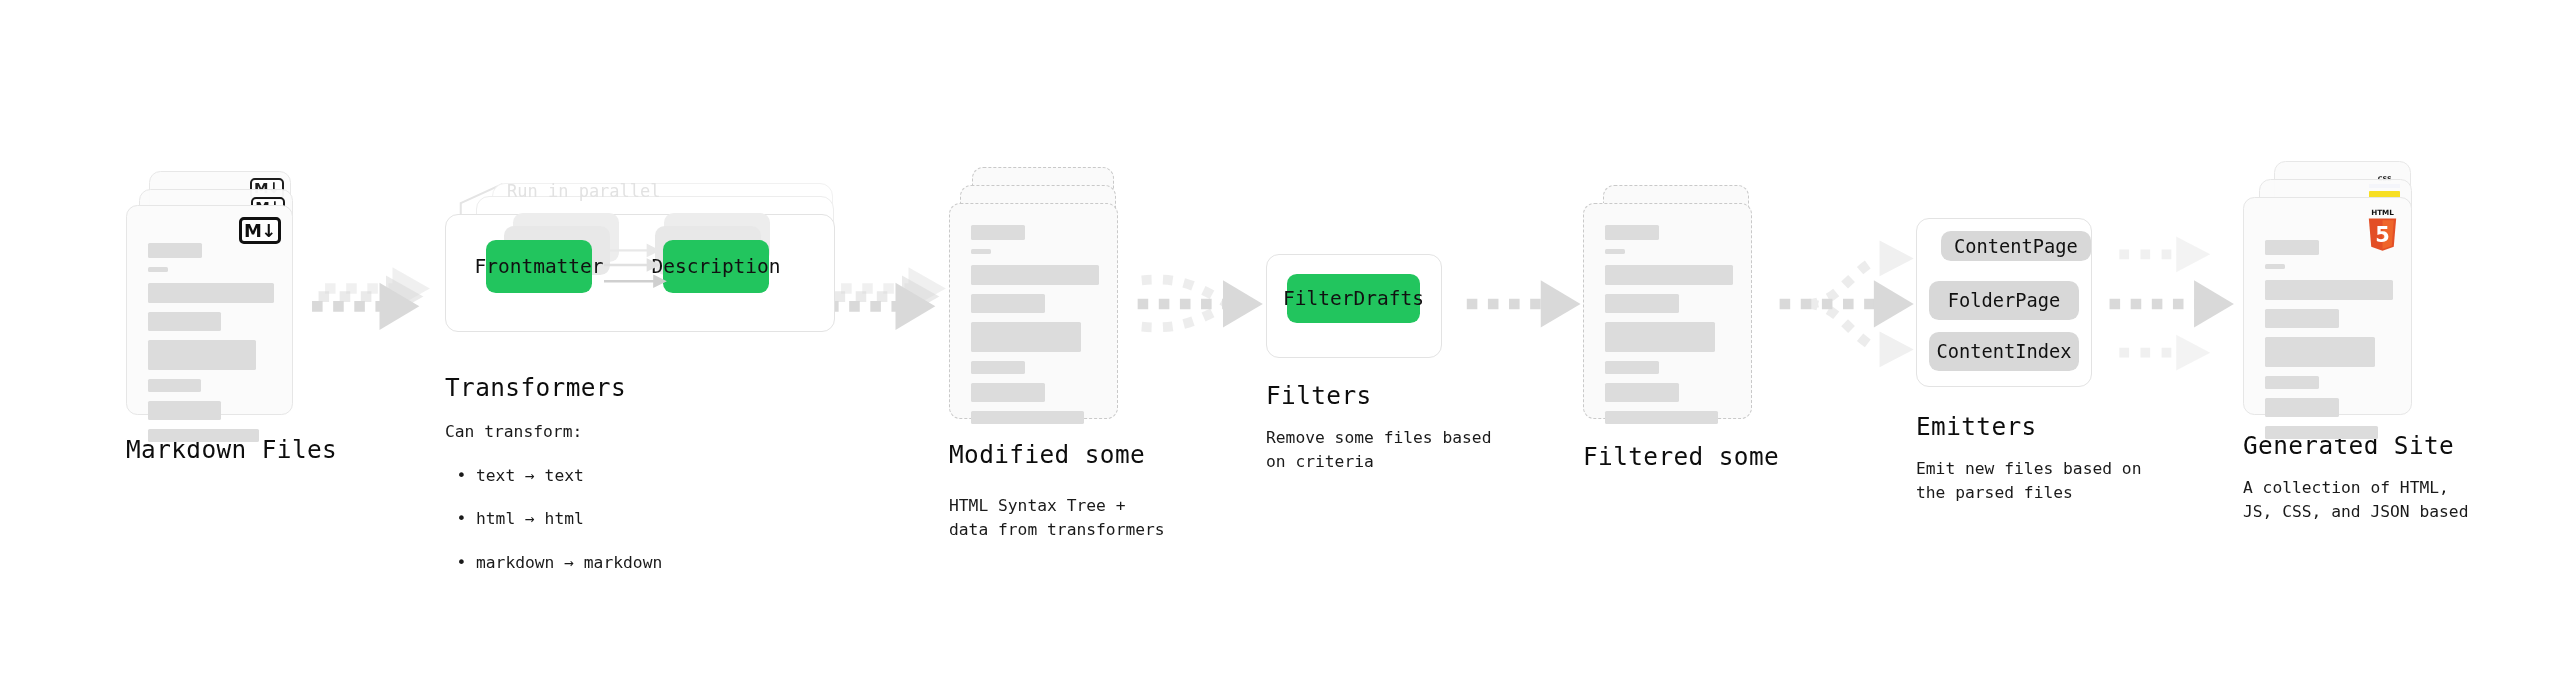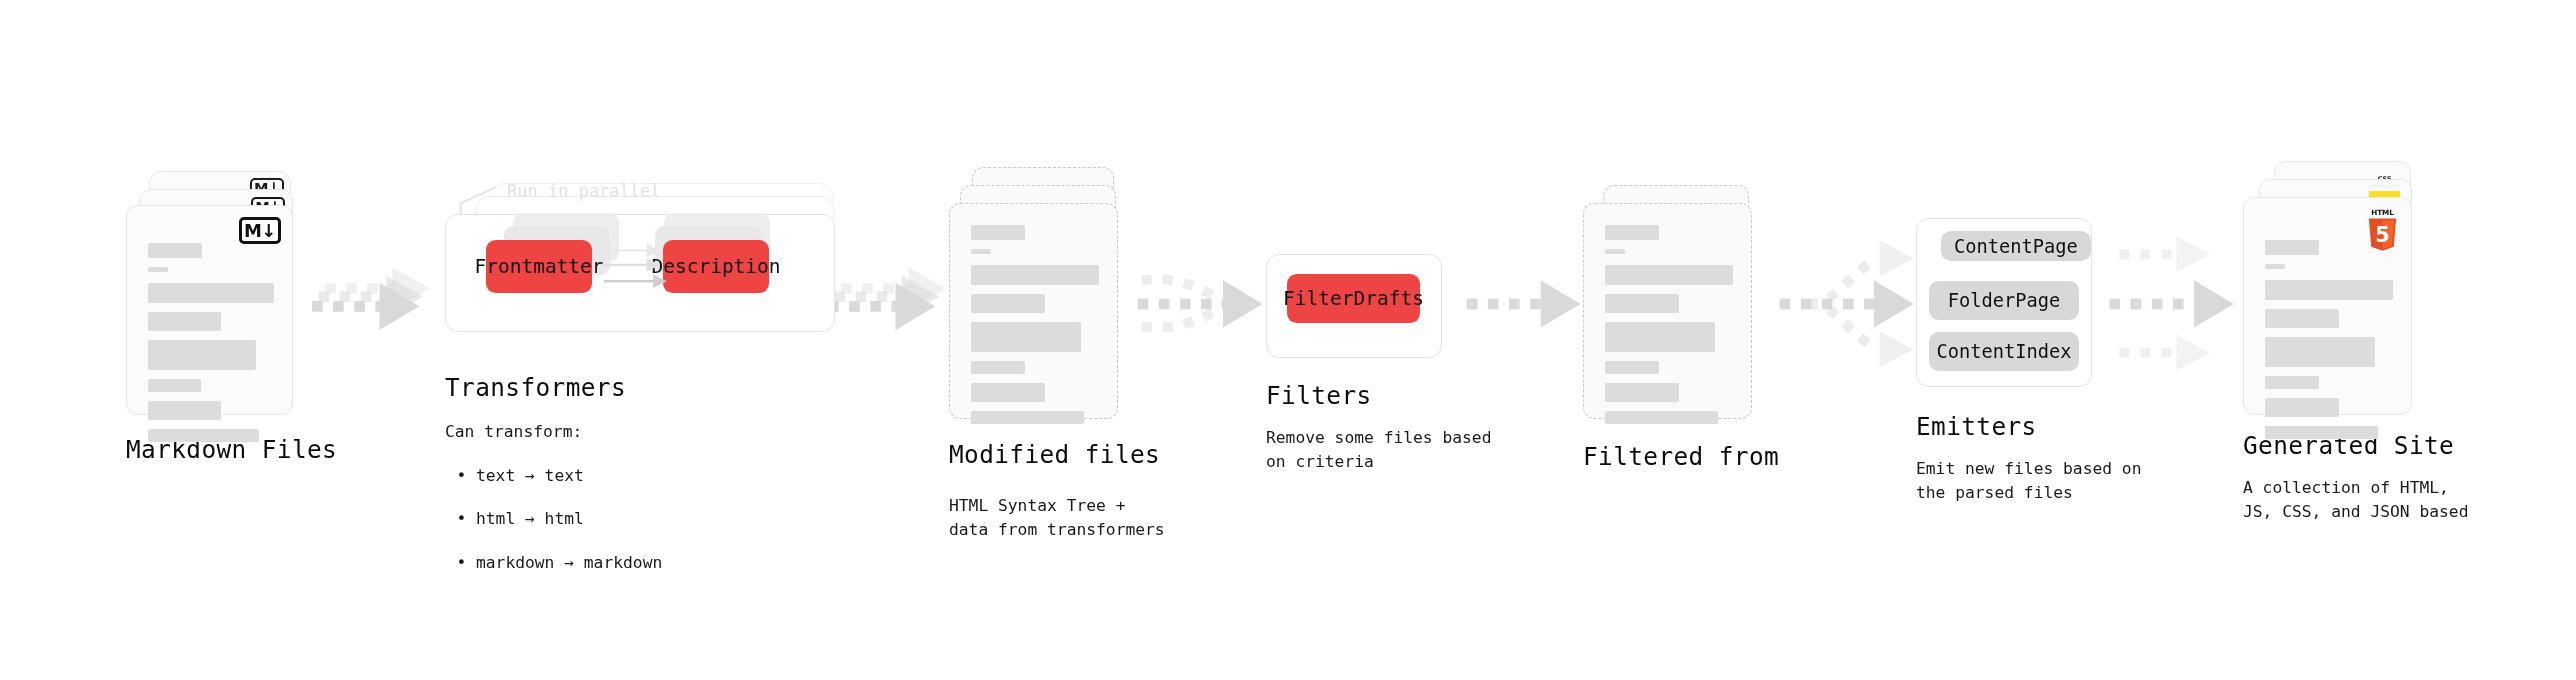--- a/index.html
+++ b/index.html
@@ -42,21 +42,21 @@
     font-size:6.5px;font-weight:700;color:#111;line-height:1;}
   .css-badge .css-bar{width:31px;height:4.1px;background:#264de4;margin-top:1.6px;}
 
   
   .group-stack{position:relative;}
   .gbox{
     position:absolute;border-radius:13px;border:1.6px solid #e3e3e3;
     background:#ffffff;box-sizing:border-box;
   }
   .pill{
-    position:absolute;border-radius:9.8px;background:#ef4444;
+    position:absolute;border-radius:9.8px;background:#22c55e;
     display:flex;align-items:center;justify-content:center;
     font-size:19.5px;color:#111;box-sizing:border-box;white-space:nowrap;
   }
   .pill.ghost{background:#e8e8e8;}
   .pill.ghost2{background:#ededed;}
   .pill.emit{background:#d8d8d8;font-size:18.7px;}
 
   
   .title{font-size:24.4px;color:#0d0d0d;letter-spacing:0.4px;white-space:nowrap;}
   .sub{font-size:16.3px;color:#1a1a1a;line-height:1.45;white-space:nowrap;}
@@ -227,21 +227,21 @@
           <div class="sk" style="width:19.5px;height:5.7px;margin-bottom:10.6px;"></div>
           <div class="sk" style="width:100%;height:20.3px;"></div>
           <div class="sk" style="width:58%;height:18.7px;"></div>
           <div class="sk" style="width:86%;height:30px;"></div>
           <div class="sk" style="width:42%;height:13px;"></div>
           <div class="sk" style="width:58%;height:18.7px;"></div>
           <div class="sk" style="width:88%;height:13px;"></div>
         </div>
       </div>
     </div>
-    <div class="title" style="margin-top:21px;">Modified files</div>
+    <div class="title" style="margin-top:21px;">Modified some</div>
     <div class="sub" style="margin-top:25px;">HTML Syntax Tree +</div>
     <div class="sub">data from transformers</div>
   </div>
 
   <div class="col" style="left:1266px;top:254px;">
     <div class="group-stack" style="width:179px;height:104px;">
       <div class="gbox" style="left:0px;top:0px;width:176px;height:104px;"></div>
       <div class="pill" style="left:21px;top:20.3px;width:133px;height:49px;">FilterDrafts</div>
     </div>
     <div class="title" style="margin-top:23px;">Filters</div>
@@ -258,21 +258,21 @@
           <div class="sk" style="width:19.5px;height:5.7px;margin-bottom:10.6px;"></div>
           <div class="sk" style="width:100%;height:20.3px;"></div>
           <div class="sk" style="width:58%;height:18.7px;"></div>
           <div class="sk" style="width:86%;height:30px;"></div>
           <div class="sk" style="width:42%;height:13px;"></div>
           <div class="sk" style="width:58%;height:18.7px;"></div>
           <div class="sk" style="width:88%;height:13px;"></div>
         </div>
       </div>
     </div>
-    <div class="title" style="margin-top:21px;">Filtered from</div>
+    <div class="title" style="margin-top:21px;">Filtered some</div>
   </div>
 
   <div class="col" style="left:1916px;top:218px;">
     <div class="group-stack" style="width:187px;height:179px;">
       <div class="gbox" style="left:0px;top:0px;width:176px;height:169px;"></div>
       <div class="pill emit" style="left:25px;top:13px;width:150px;height:30px;text-align:right;">ContentPage</div>
       <div class="pill emit" style="left:13px;top:63px;width:150px;height:39px;">FolderPage</div>
       <div class="pill emit" style="left:13px;top:114px;width:150px;height:39px;">ContentIndex</div>
     </div>
     <div class="title" style="margin-top:14.6px;">Emitters</div>

